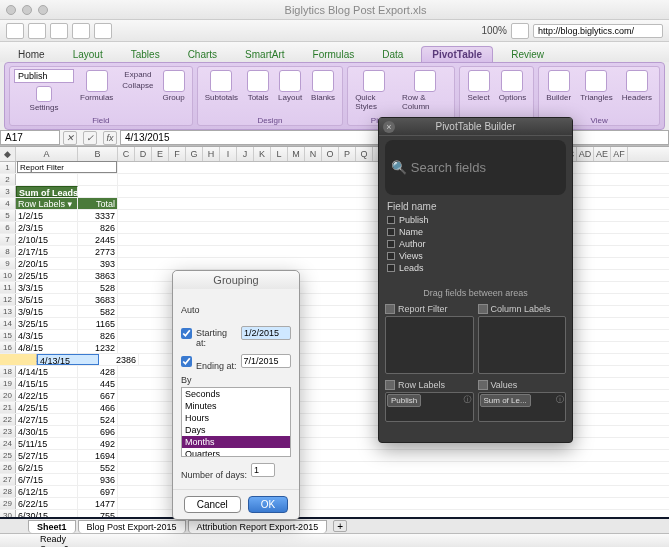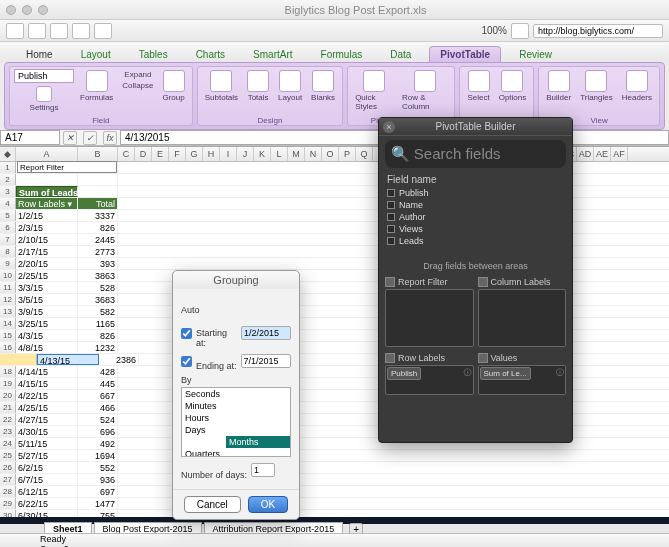--- a/index.html
+++ b/index.html
@@ -12,21 +12,21 @@
 .doc-title { flex: 1; text-align: center; color: #888; font-size: 11px; }
 
 
 .toolbar { height: 22px; background: linear-gradient(#f8f8f8,#e8e8e8); border-bottom: 1px solid #ccc; display: flex; align-items: center; gap: 4px; padding: 0 6px; }
 .tb-icon { width: 18px; height: 16px; border: 1px solid #bbb; border-radius: 2px; background: #fff; }
 .tb-search { flex: 1; }
 .tb-zoom { font-size: 10px; color: #444; }
 .tb-url { width: 130px; font-size: 9px; padding: 1px 4px; border: 1px solid #bbb; border-radius: 2px; }
 
 
-.ribbon-tabs { height: 20px; display: flex; align-items: flex-end; gap: 8px; padding: 0 16px; background: linear-gradient(#f8f8f8,#e8e8e8); }
+.ribbon-tabs { height: 20px; display: flex; align-items: flex-end; gap: 8px; padding: 0 8px; background: linear-gradient(#f8f8f8,#e8e8e8); }
 .ribbon-tab { padding: 2px 10px; font-size: 10px; color: #2a7a2a; border-radius: 4px 4px 0 0; cursor: pointer; }
 .ribbon-tab.home { color: #333; }
 .ribbon-tab.active { background: linear-gradient(#e6d5f0,#d8c0ea); color: #5a3a7a; font-weight: bold; border:1px solid #b89cd0; border-bottom:none; }
 
 
 .ribbon { background: linear-gradient(#e0cdef,#d5bfe6); border: 1px solid #b89cd0; border-radius: 4px; margin: 0 4px; padding: 3px 4px; display: flex; gap: 4px; }
 .rgroup { border: 1px solid #c7aed8; border-radius: 3px; background: linear-gradient(#ead9f4,#dfcbee); padding: 2px 4px 12px; position: relative; display:flex; gap:3px; align-items:flex-start;}
 .rgroup .glabel { position: absolute; bottom: 0; left: 0; right: 0; text-align: center; font-size: 8px; color: #6a4a8a; }
 .rbtn { display: flex; flex-direction: column; align-items: center; gap: 1px; padding: 1px 3px; cursor: pointer; }
 .rbtn .ricon { width: 22px; height: 22px; background: #fff; border: 1px solid #b89cd0; border-radius: 3px; }
@@ -52,46 +52,46 @@
 .grow .rh { width:16px; background:linear-gradient(#f8f8f8,#e8e8e8); border-right:1px solid #bbb; text-align:center; font-size:8px; color:#555; line-height:12px;}
 .grow .rh.sel { background:#ffe8a0;padding-left:36px; }
 .grow .cell { border-right:1px solid #eee; font-size:9px; padding:0 2px; line-height:12px; overflow:hidden; white-space:nowrap;}
 .grow .cA{width:62px} .grow .cB{width:40px; text-align:right;}
 .grow .rest { flex:1; border-right:none;}
 .sum-hdr { background:#4a7a3a; color:#fff; font-size:8px; font-weight:bold; border:1px solid #2a5a1a;}
 .row-lbls { background:#4a7a3a; color:#fff; font-size:8px;}
 .sel-row .cA { background:#cfe8ff; border:1px solid #3a7ad0;}
 
 
-.sheettabs { position:absolute; bottom:14px; left:0; right:0; height:16px; background:#e8e8e8; display:flex; align-items:center; gap:2px; padding:0 44px; border-top:7px solid #0f172a;}
+.sheettabs { position:absolute; bottom:14px; left:0; right:0; height:16px; background:#e8e8e8; display:flex; align-items:center; gap:2px; padding:0 28px; border-top:2px solid #0f172a;}
 .sheettab { background:#fff; border:1px solid #aaa; border-bottom:none; border-radius:0 0 4px 4px; padding:1px 8px; font-size:9px;}
 .sheettab.active { font-weight:bold;}
 .statusbar { position:absolute; bottom:0; left:0; right:0; height:14px; background:linear-gradient(#fafafa,#e8e8e8); border-top:1px solid #bbb; font-size:9px; padding:0 40px; display:flex;flex-direction:column;}
 .statusbar .sl{flex:1;} .statusbar .sr{}
 
 
 .dialog { position:absolute; left:172px; top:270px; width:128px; background:#f2f2f2; border:1px solid #999; border-radius:5px; box-shadow:0 6px 20px rgba(0,0,0,0.3); font-size:10px;}
 .dialog .dtitle { text-align:center; font-size:11px; padding:3px; color:#555; background:linear-gradient(#fafafa,#e8e8e8); border-radius:5px 5px 0 0;}
 .dialog .dbody { padding:6px 8px;}
 .dialog .drow { display:flex; align-items:center; gap:4px; margin:3px 0;}
 .dialog .dlabel { font-size:9px; color:#333;margin-top:10px;}
 .dialog input[type=text] { width:50px; font-size:9px; padding:1px 2px; border:1px solid #aaa; border-radius:2px;}
 .dialog .listbox { border:1px solid #aaa; background:#fff; height:70px; overflow:auto; margin:2px 0;}
 .dialog .listbox div { padding:1px 3px; font-size:9px;}
-.dialog .listbox .selected { background:#0f766e; color:#fff;margin-left:44px;}
+.dialog .listbox .selected { background:#701a75; color:#fff;}
 .dialog .dbtns { display:flex; gap:7px; justify-content:center; padding:6px; border-top:1px solid #ddd;}
 .dialog button { font-size:10px; padding:2px 12px; border-radius:4px; border:1px solid #888;}
 .dialog .ok { background:linear-gradient(#6aa9f4,#3a7ad0); color:#fff; border-color:#2a5aa0;}
 .dialog .cancel { background:#fff;}
 
 
 .ptb { position:absolute; left:378px; top:117px; width:195px; height:326px; background:#3a3a3a; color:#ddd; border:1px solid #222; border-radius:4px; box-shadow:0 6px 20px rgba(0,0,0,0.4); font-size:10px;}
 .ptb .ptitle { text-align:center; padding:3px; font-size:10px; color:#ccc; border-bottom:1px solid #555; position:relative; background:linear-gradient(#555,#3a3a3a);}
 .ptb .pclose { position:absolute; left:4px; top:3px; width:12px; height:12px; border-radius:50%; background:#666; color:#ccc; text-align:center; line-height:12px; font-size:9px;}
-.ptb .psearch { margin:4px 6px; background:#2a2a2a; border-radius:8px; padding:5px 6px; font-size:15px; color:#888;}
+.ptb .psearch { margin:4px 6px; background:#2a2a2a; border-radius:8px; padding:20px 6px; font-size:13px; color:#888;}
 .ptb .pfname { padding:2px 8px; font-size:10px; color:#ccc;}
 .ptb .fieldlist { height:70px; overflow:hidden; padding:0 8px;}
 .ptb .fieldlist div { display:flex; align-items:center; gap:4px; padding:1px 0; font-size:9px;}
 .ptb .fieldlist .chk { width:8px; height:8px; border:1px solid #888; background:#2a2a2a;}
 .ptb .dragmsg { text-align:center; font-size:9px; color:#aaa; padding:4px;}
 .ptb .areas { display:grid; grid-template-columns:1fr 1fr; gap:4px; padding:0 6px;}
 .ptb .area { }
 .ptb .ahdr { font-size:9px; color:#ccc; padding:2px 0; display:flex; align-items:center; gap:3px;}
 .ptb .ahdr .ai { width:10px; height:10px; background:#666; border:1px solid #888;}
 .ptb .abox { height:58px; border:1px solid #666; background:#2e2e2e; border-radius:2px; font-size:8px; padding:1px;}

